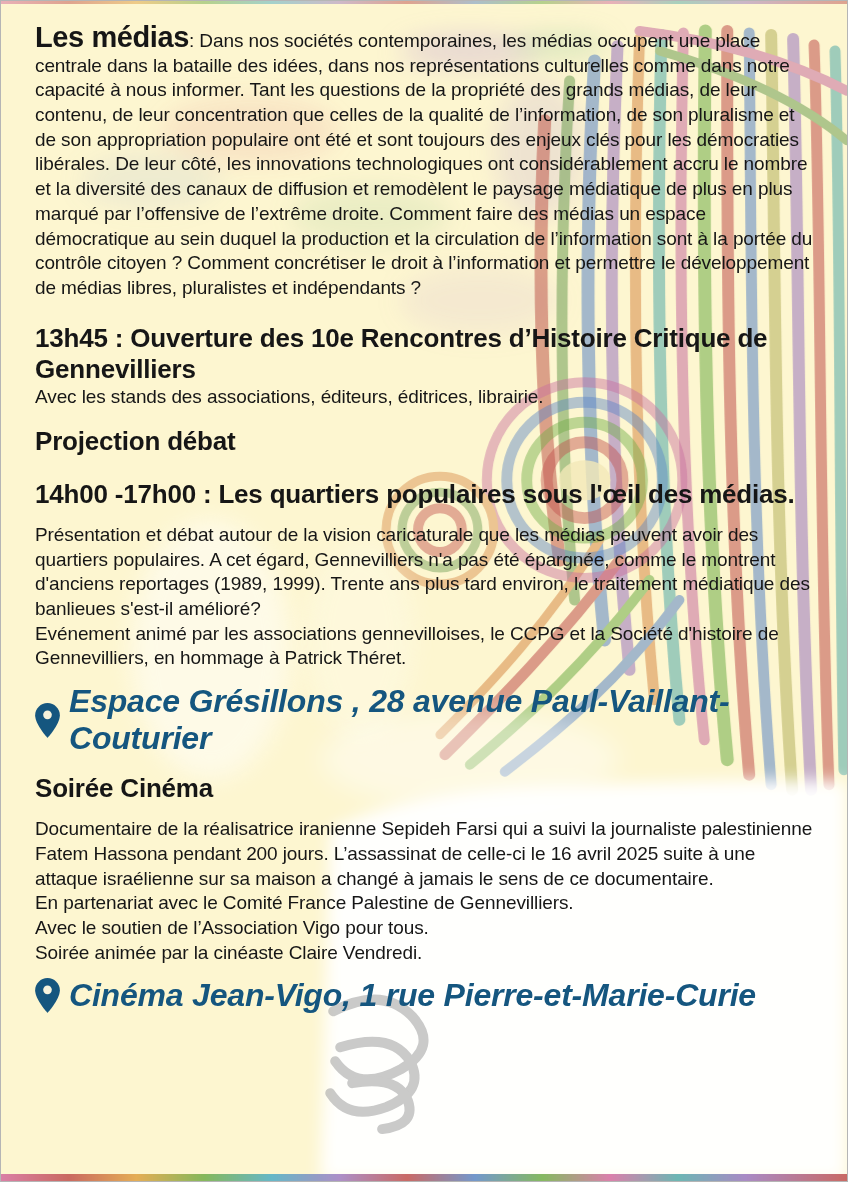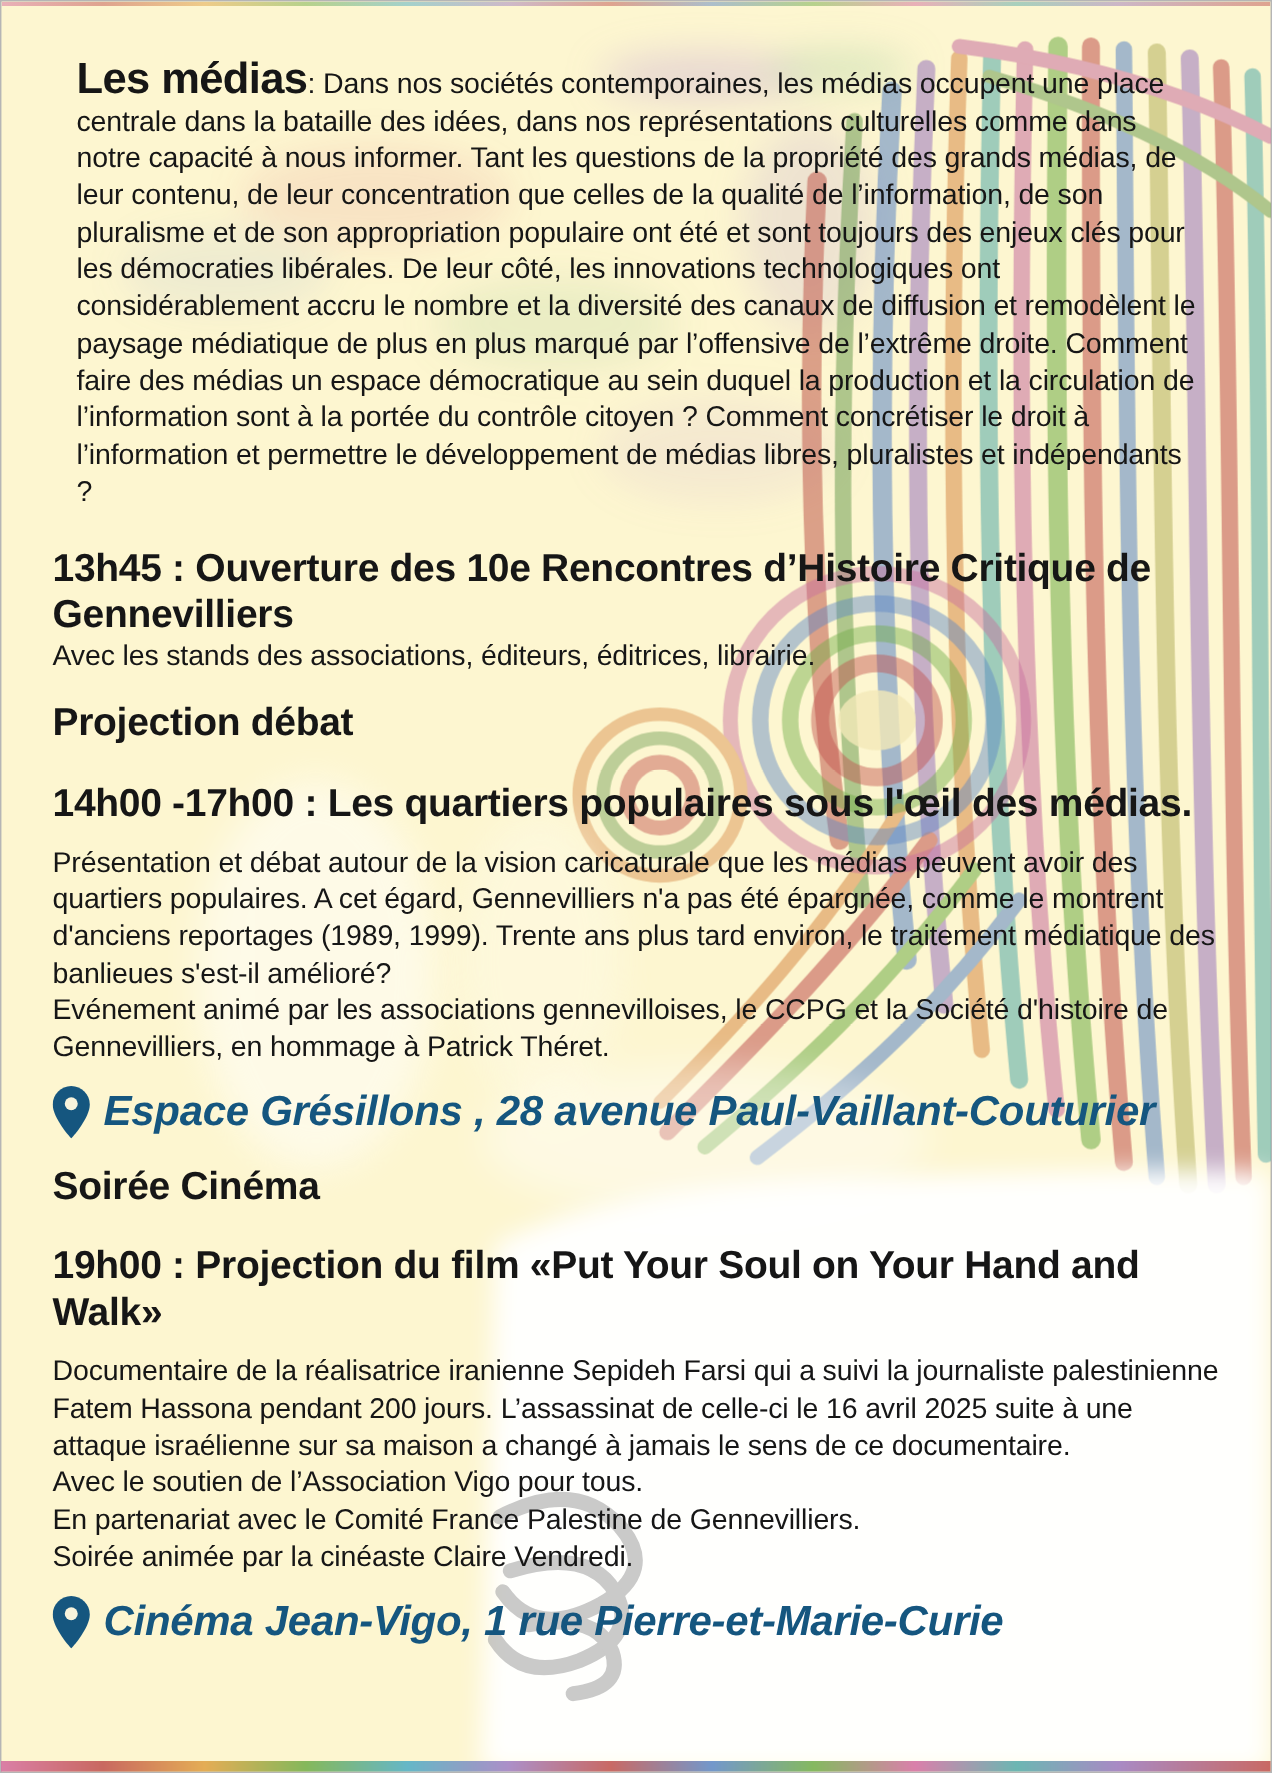--- a/index.html
+++ b/index.html
@@ -17,42 +17,42 @@
     border:1px solid #b5b5b5;
     overflow:hidden;
     font-family:"Liberation Sans",sans-serif;
     color:var(--text-black);
   }
   .art{position:absolute;inset:0;width:100%;height:100%;}
   .content{
     position:relative;z-index:1;
     padding:22px 34px 0 34px;
   }
-  .intro{margin:16px;font-size:19px;line-height:1.3;letter-spacing:-0.1px;}
+  .intro{margin:0;font-size:19px;line-height:1.3;letter-spacing:-0.1px;}
   .intro-lead{font-size:29px;font-weight:700;line-height:1;letter-spacing:-0.4px;}
   .day-heading{
     margin:8px 0 0 0;
     font-size:37px;line-height:1.1;font-weight:700;
     color:var(--heading-blue);letter-spacing:-0.4px;
   }
   .event-title{
     margin:22px 0 0 0;
     font-size:26px;line-height:1.2;font-weight:700;letter-spacing:-0.2px;
   }
   .section-title{
     margin:16px 0 0 0;
     font-size:26px;line-height:1.2;font-weight:700;letter-spacing:-0.2px;
   }
   .body-text{margin:13px 0 0 0;font-size:19px;line-height:1.3;letter-spacing:-0.1px;}
   .tight{margin-top:0;}
   .location{
     display:flex;align-items:center;gap:9px;
     margin:12px 0 2px 0;
     color:var(--location-blue);
-    font-size:28px;font-weight:700;font-style:italic;letter-spacing:-0.2px;
+    font-size:32px;font-weight:700;font-style:italic;letter-spacing:-0.2px;
   }
   .pin{flex:0 0 auto;}
 </style>
 </head>
 <body>
 
 <div class="page">
 
   <svg class="art" viewBox="0 0 848 1182" preserveAspectRatio="none" aria-hidden="true">
     <defs>
@@ -159,24 +159,23 @@
 
     <div class="location">
       <svg class="pin" width="25" height="35" viewBox="0 0 24 34" aria-hidden="true">
         <path d="M12 0C5.4 0 0 5.4 0 12c0 9 12 22 12 22s12-13 12-22C24 5.4 18.6 0 12 0z" fill="#15567f"></path>
         <circle cx="12" cy="11.5" r="4.2" fill="#f7f3dc"></circle>
       </svg>
       <span>Espace Grésillons , 28 avenue Paul-Vaillant-Couturier</span>
     </div>
 
     <h2 class="section-title" style="">Soirée Cinéma</h2>
-    <h2 class="event-title">19h00 : Projection du film «Put Your Soul on Your Hand and Walk»</h2>
     <p class="body-text">Documentaire de la réalisatrice iranienne Sepideh Farsi qui a suivi la journaliste palestinienne Fatem Hassona pendant 200 jours. L’assassinat de celle-ci le 16 avril 2025 suite à une attaque israélienne sur sa maison a changé à jamais le sens de ce documentaire.</p>
+    <p class="body-text tight">En partenariat avec le Comité France Palestine de Gennevilliers.</p>
     <p class="body-text tight">Avec le soutien de l’Association Vigo pour tous.</p>
-    <p class="body-text tight">En partenariat avec le Comité France Palestine de Gennevilliers.</p>
     <p class="body-text tight">Soirée animée par la cinéaste Claire Vendredi.</p>
 
     <div class="location">
       <svg class="pin" width="25" height="35" viewBox="0 0 24 34" aria-hidden="true">
         <path d="M12 0C5.4 0 0 5.4 0 12c0 9 12 22 12 22s12-13 12-22C24 5.4 18.6 0 12 0z" fill="#15567f"></path>
         <circle cx="12" cy="11.5" r="4.2" fill="#f7f3dc"></circle>
       </svg>
       <span>Cinéma Jean-Vigo, 1 rue Pierre-et-Marie-Curie</span>
     </div>
 

